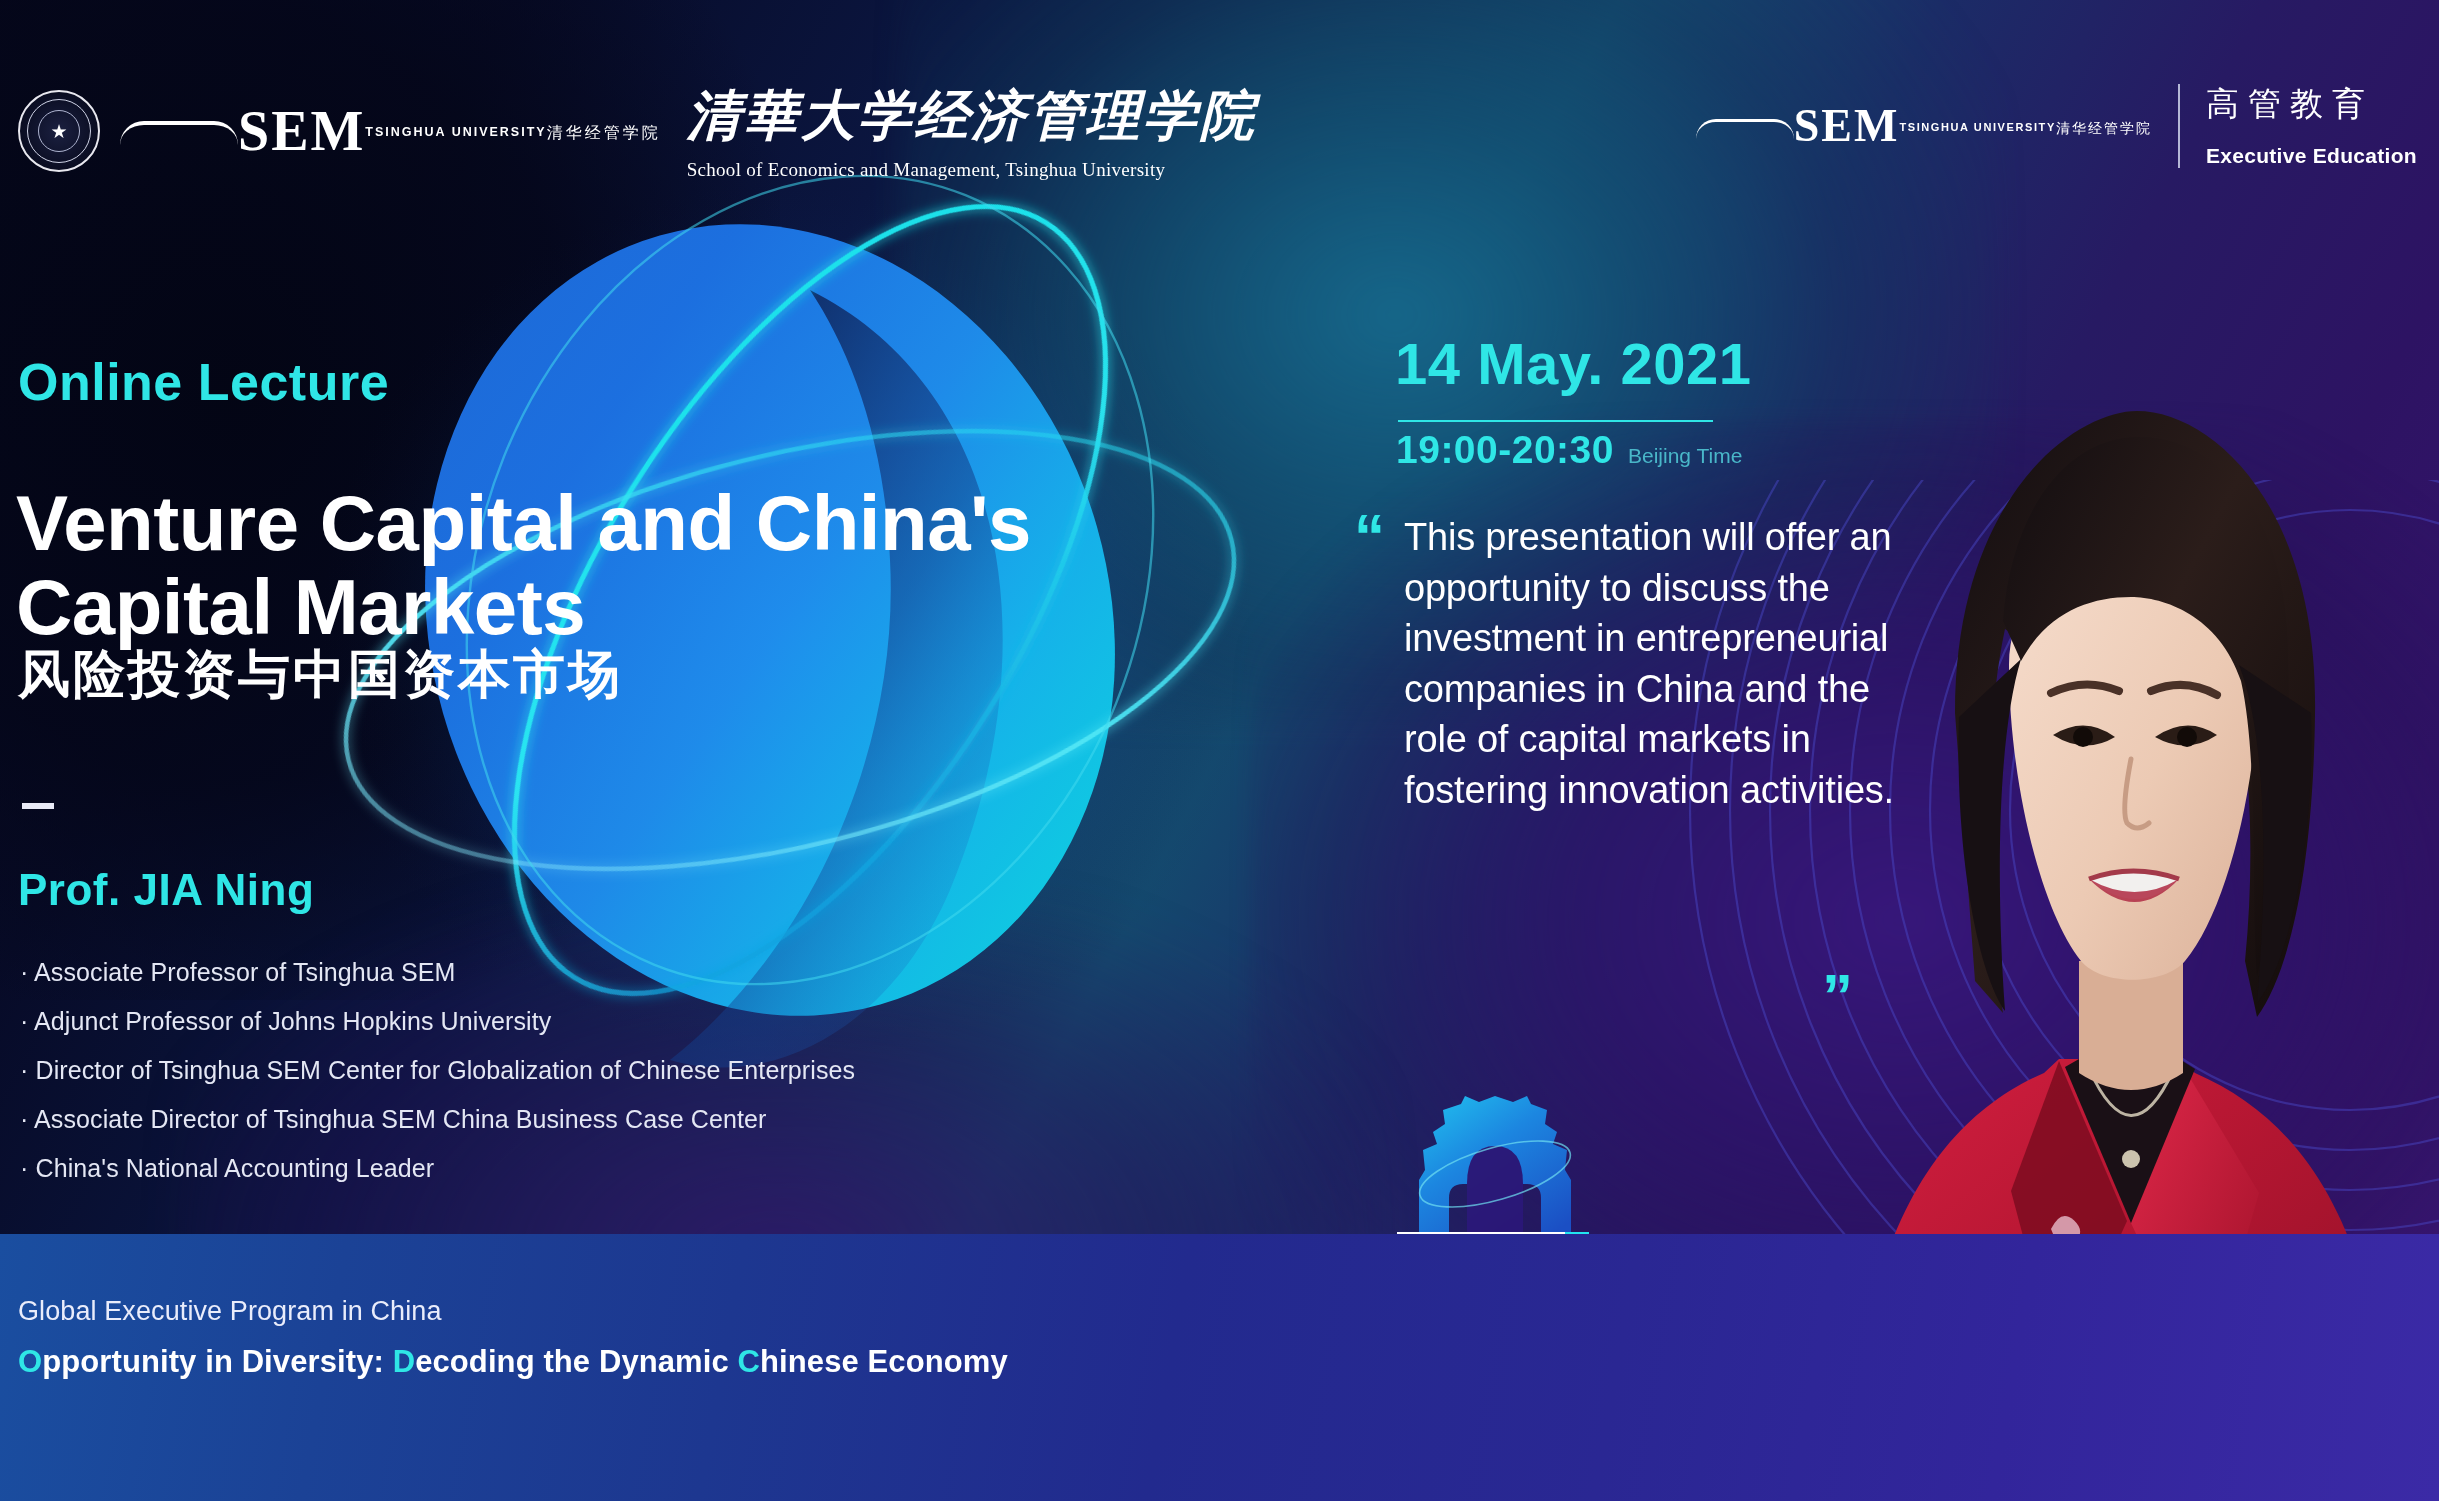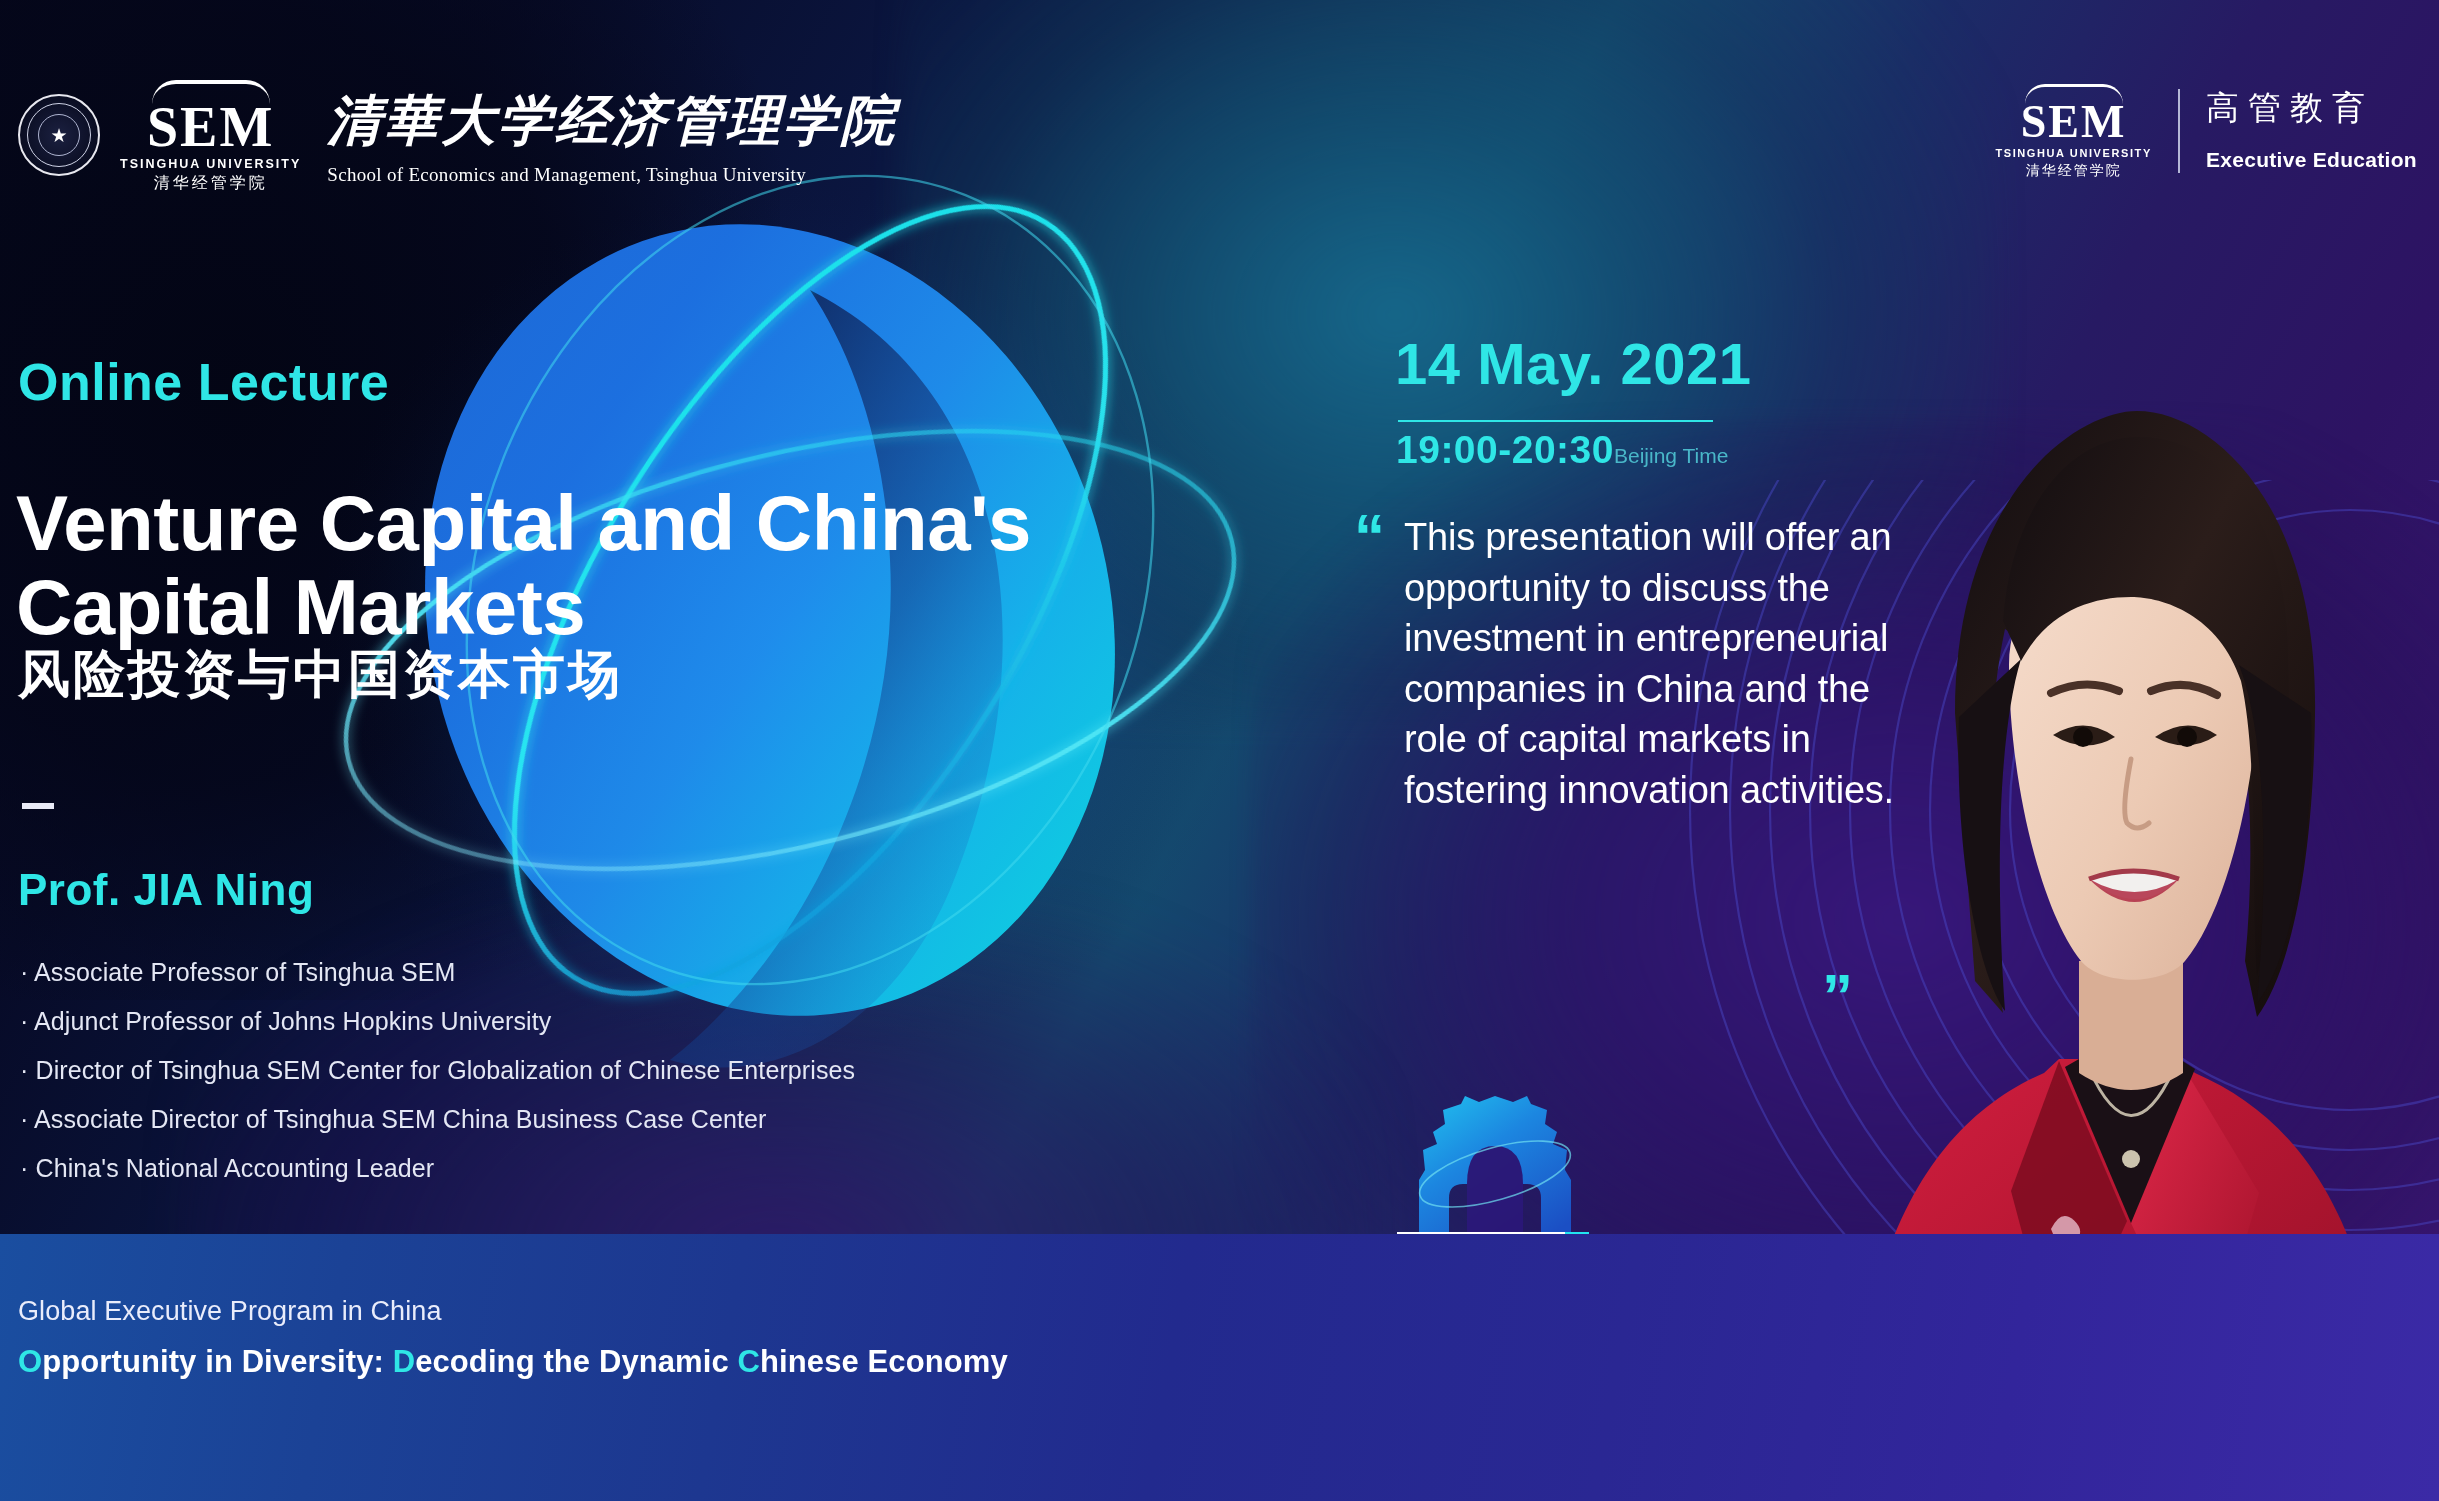--- a/index.html
+++ b/index.html
@@ -89,21 +89,21 @@
     border:1px solid #cfd3e6;
   }
   .seal:after{
     content:"";position:absolute;inset:18px;border-radius:50%;
     border:1px solid #aeb4d0;
   }
   .seal-star{
     position:absolute;left:50%;top:50%;transform:translate(-50%,-50%);
     color:#fff;font-size:19px;line-height:1;
   }
-  .sem-block{display:flex;flex-direction:column;align-items:center;line-height:1;}
+  .sem-block{display:flex;flex-direction:row;align-items:center;line-height:1;}
   .sem-arc{
     width:118px;height:24px;
     border-top:4px solid #fff;border-radius:60px 60px 0 0;
     margin-bottom:-5px;
   }
   .sem-word{
     font-family:"Liberation Serif",serif;
     font-weight:700;font-size:56px;color:#fff;letter-spacing:2px;
   }
   .sem-sub{
@@ -168,21 +168,21 @@
   
   .date{
     position:absolute;left:1395px;top:330px;
     font-size:58px;font-weight:700;color:#2fe6e6;letter-spacing:.5px;
   }
   .date-rule{
     position:absolute;left:1398px;top:420px;width:315px;height:2px;background:#2fe6e6;
   }
   .time-row{
     position:absolute;left:1396px;top:428px;
-    display:flex;align-items:baseline;
+    display:flex;align-items:baseline;gap:14px;
   }
   .time{font-size:39px;font-weight:700;color:#2fe6e6;letter-spacing:.5px;}
   .tz{font-size:21px;color:#49b7c9;font-weight:400;}
 
   
   .qmark{
     position:absolute;color:#2fe6e6;font-family:"Liberation Sans",sans-serif;
     font-weight:700;line-height:1;
   }
   .qmark-open{left:1354px;top:505px;font-size:62px;}

